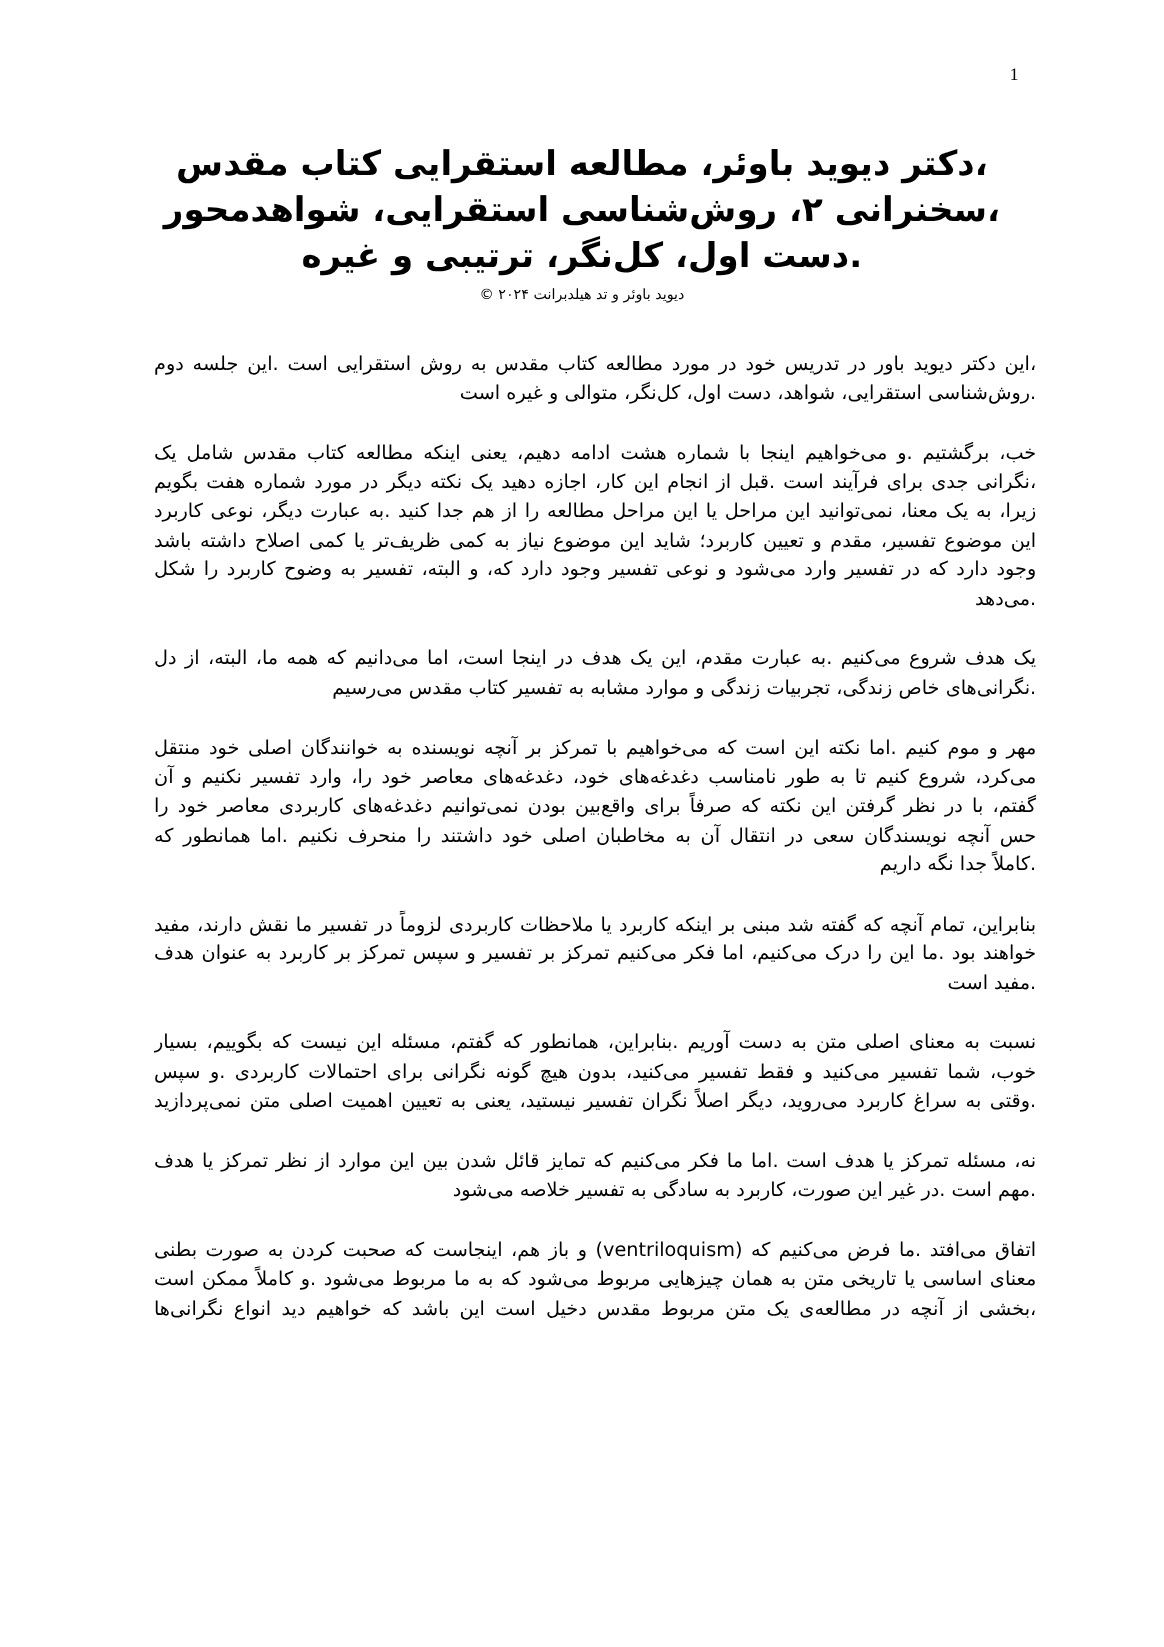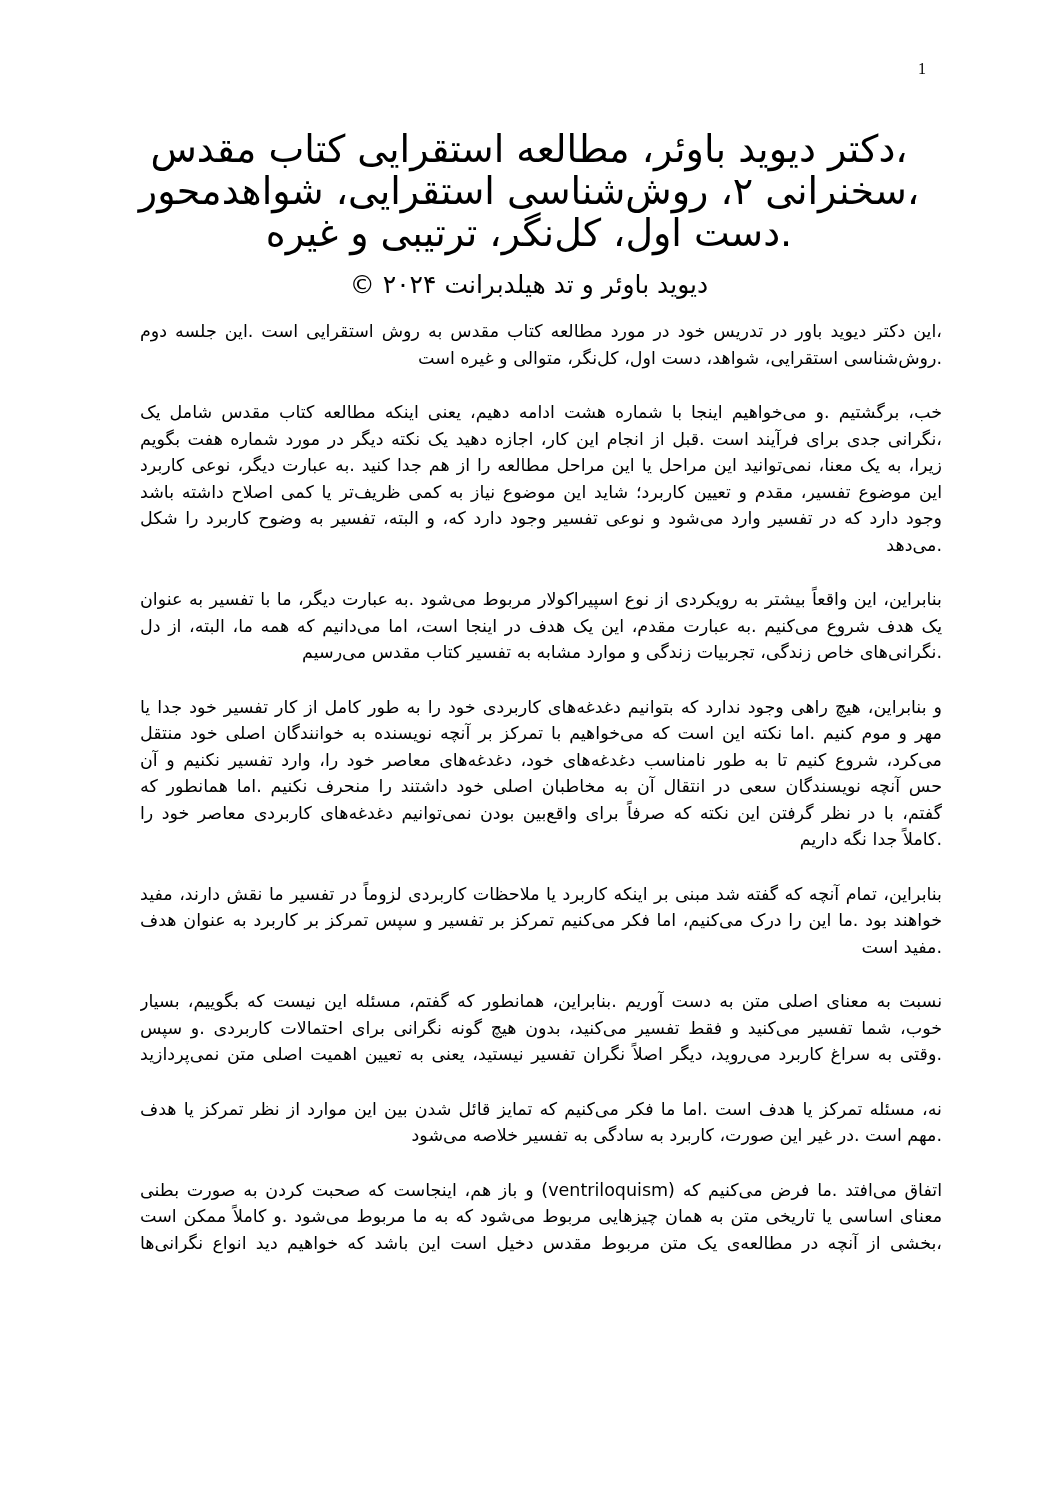--- a/index.html
+++ b/index.html
@@ -6,27 +6,27 @@
   body { width: 1058px; height: 1497px; position: relative; overflow: hidden; color: #000; }
   .page-number {
     position: absolute; top: 60px; left: 918px;
     font-family: "Liberation Serif", serif; font-size: 16px;
   }
   .title-block {
     position: absolute; top: 128px; left: 130px; width: 798px;
     text-align: center;
   }
   .title-line {
-    font-family: "DejaVu Sans", sans-serif; font-weight: normal;
-    font-size: 38px; line-height: 42px; direction: rtl; unicode-bidi: plaintext;
+    font-family: "DejaVu Sans", sans-serif; font-weight: bold;
+    font-size: 31px; line-height: 42px; direction: rtl; unicode-bidi: plaintext;
     white-space: nowrap;
   }
   .subtitle {
-    font-family: "DejaVu Sans", sans-serif; font-size: 25px; line-height: 26px;
-    margin-top: 18px; direction: rtl; unicode-bidi: plaintext;
+    font-family: "DejaVu Sans", sans-serif; font-size: 13px; line-height: 26px;
+    margin-top: 2px; direction: rtl; unicode-bidi: plaintext;
   }
   .body-text { position: absolute; left: 140px; width: 802px; top: 318px; }
   .para { margin: 0 0 28px 0; }
   .line {
     font-family: "DejaVu Sans", sans-serif; font-size: 17.5px; line-height: 26.5px;
     direction: rtl; unicode-bidi: plaintext; text-align: justify; text-align-last: justify;
     white-space: nowrap; overflow: hidden; height: 26.5px;
   }
   .line.last { text-align-last: right; }
 </style>
@@ -49,30 +49,28 @@
   </div>
   <div class="para">
     <div class="line">خب، برگشتیم .و می‌خواهیم اینجا با شماره هشت ادامه دهیم، یعنی اینکه مطالعه کتاب مقدس شامل یک</div>
     <div class="line">،نگرانی جدی برای فرآیند است .قبل از انجام این کار، اجازه دهید یک نکته دیگر در مورد شماره هفت بگویم</div>
     <div class="line">زیرا، به یک معنا، نمی‌توانید این مراحل یا این مراحل مطالعه را از هم جدا کنید .به عبارت دیگر، نوعی کاربرد</div>
     <div class="line">این موضوع تفسیر، مقدم و تعیین کاربرد؛ شاید این موضوع نیاز به کمی ظریف‌تر یا کمی اصلاح داشته باشد</div>
     <div class="line">وجود دارد که در تفسیر وارد می‌شود و نوعی تفسیر وجود دارد که، و البته، تفسیر به وضوح کاربرد را شکل</div>
     <div class="line last">.می‌دهد</div>
   </div>
   <div class="para">
-    <div class="line">بنابراین، این واقعاً بیشتر به رویکردی از نوع اسپیراکولار مربوط می‌شود .به عبارت دیگر، ما با تفسیر به عنوان</div>
     <div class="line">یک هدف شروع می‌کنیم .به عبارت مقدم، این یک هدف در اینجا است، اما می‌دانیم که همه ما، البته، از دل</div>
     <div class="line last">.نگرانی‌های خاص زندگی، تجربیات زندگی و موارد مشابه به تفسیر کتاب مقدس می‌رسیم</div>
   </div>
   <div class="para">
-    <div class="line">و بنابراین، هیچ راهی وجود ندارد که بتوانیم دغدغه‌های کاربردی خود را به طور کامل از کار تفسیر خود جدا یا</div>
     <div class="line">مهر و موم کنیم .اما نکته این است که می‌خواهیم با تمرکز بر آنچه نویسنده به خوانندگان اصلی خود منتقل</div>
     <div class="line">می‌کرد، شروع کنیم تا به طور نامناسب دغدغه‌های خود، دغدغه‌های معاصر خود را، وارد تفسیر نکنیم و آن</div>
+    <div class="line">گفتم، با در نظر گرفتن این نکته که صرفاً برای واقع‌بین بودن نمی‌توانیم دغدغه‌های کاربردی معاصر خود را</div>
     <div class="line">حس آنچه نویسندگان سعی در انتقال آن به مخاطبان اصلی خود داشتند را منحرف نکنیم .اما همانطور که</div>
-    <div class="line">گفتم، با در نظر گرفتن این نکته که صرفاً برای واقع‌بین بودن نمی‌توانیم دغدغه‌های کاربردی معاصر خود را</div>
     <div class="line last">.کاملاً جدا نگه داریم</div>
   </div>
   <div class="para">
     <div class="line">بنابراین، تمام آنچه که گفته شد مبنی بر اینکه کاربرد یا ملاحظات کاربردی لزوماً در تفسیر ما نقش دارند، مفید</div>
     <div class="line">خواهند بود .ما این را درک می‌کنیم، اما فکر می‌کنیم تمرکز بر تفسیر و سپس تمرکز بر کاربرد به عنوان هدف</div>
     <div class="line last">.مفید است</div>
   </div>
   <div class="para">
     <div class="line">نسبت به معنای اصلی متن به دست آوریم .بنابراین، همانطور که گفتم، مسئله این نیست که بگوییم، بسیار</div>
     <div class="line">خوب، شما تفسیر می‌کنید و فقط تفسیر می‌کنید، بدون هیچ گونه نگرانی برای احتمالات کاربردی .و سپس</div>

